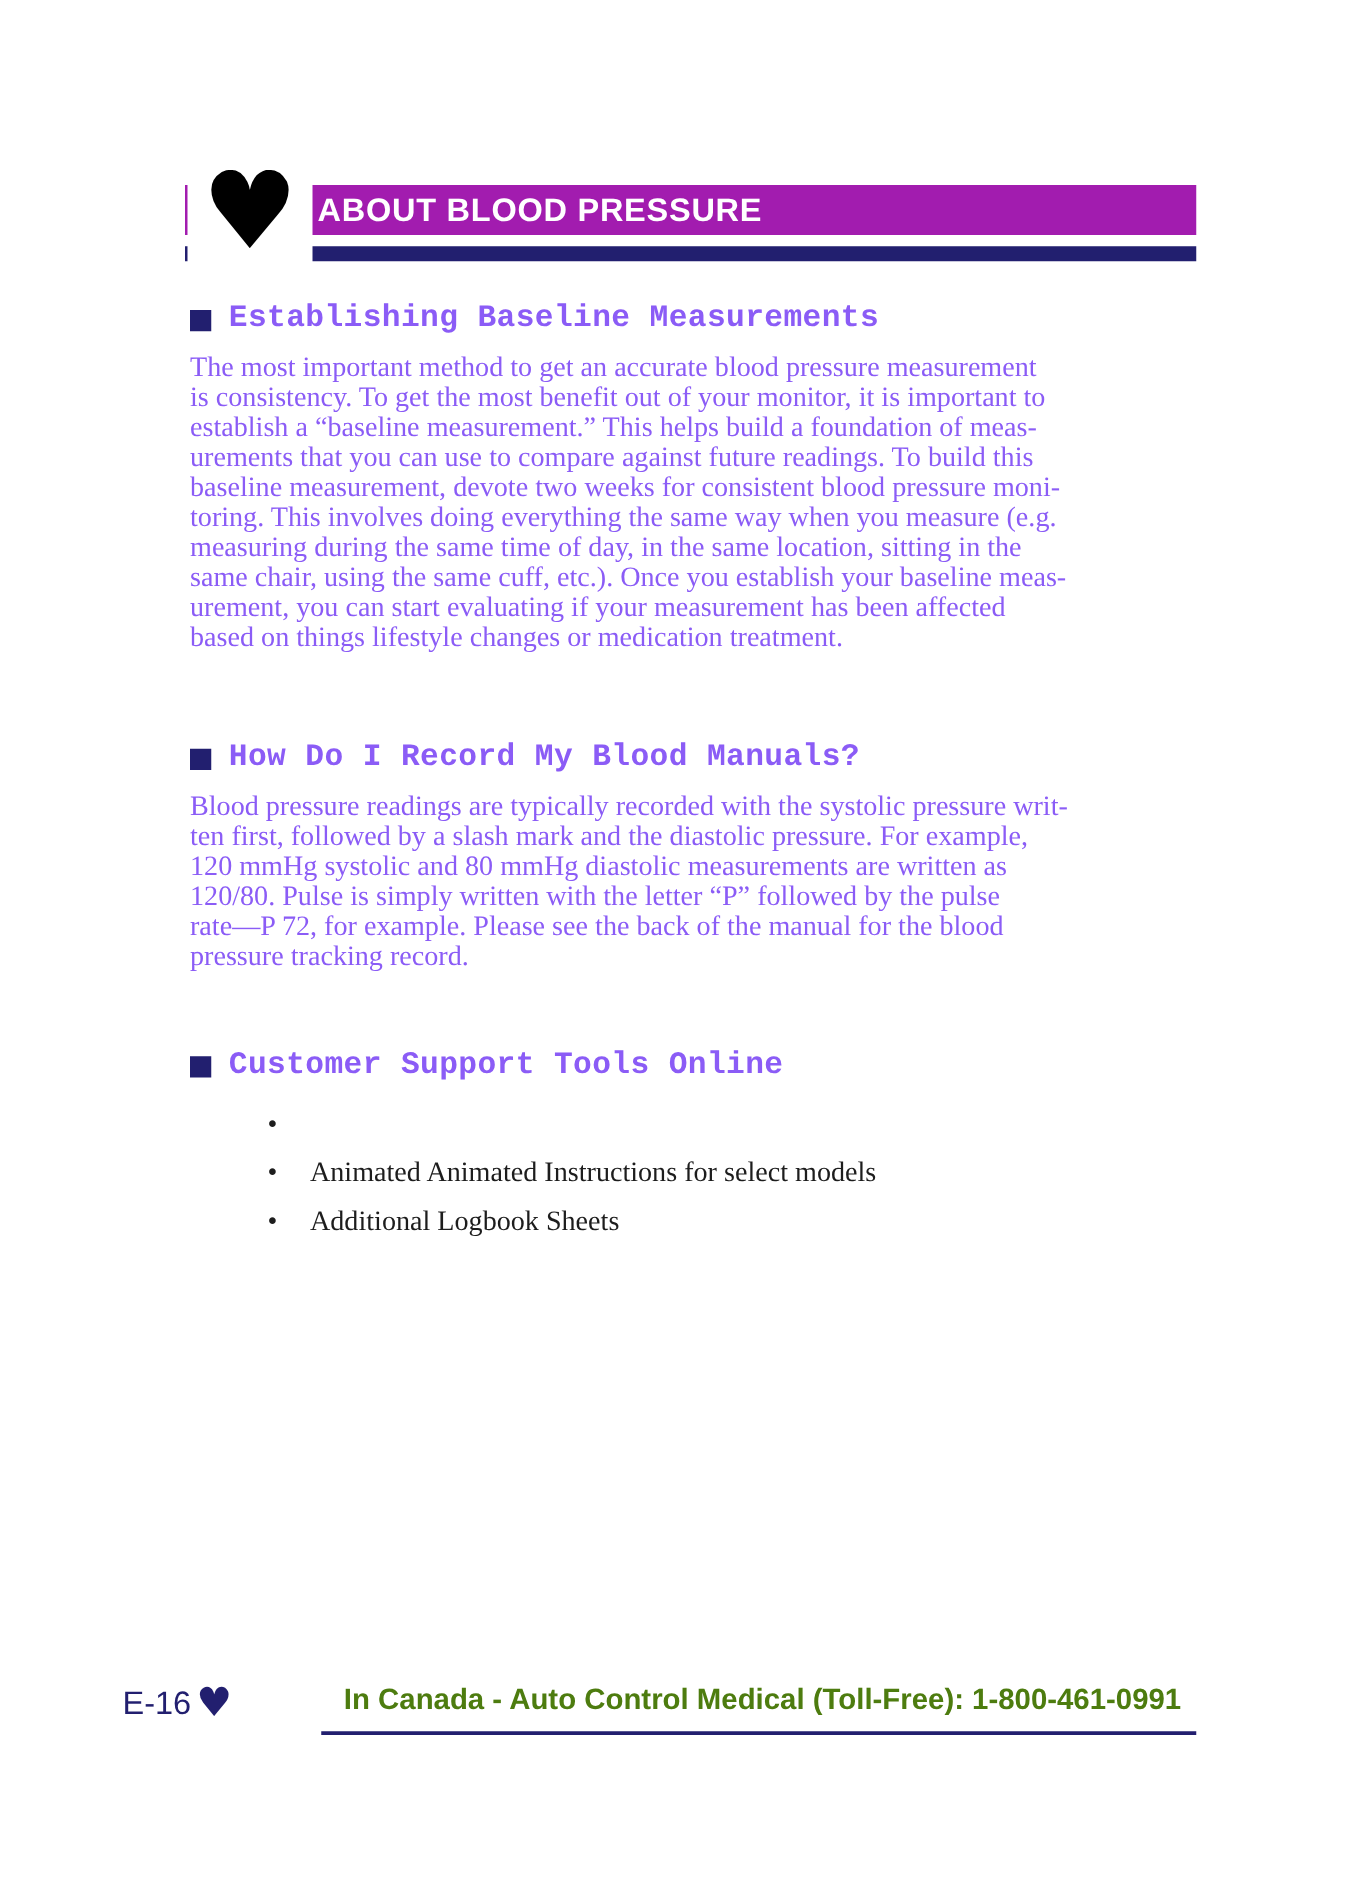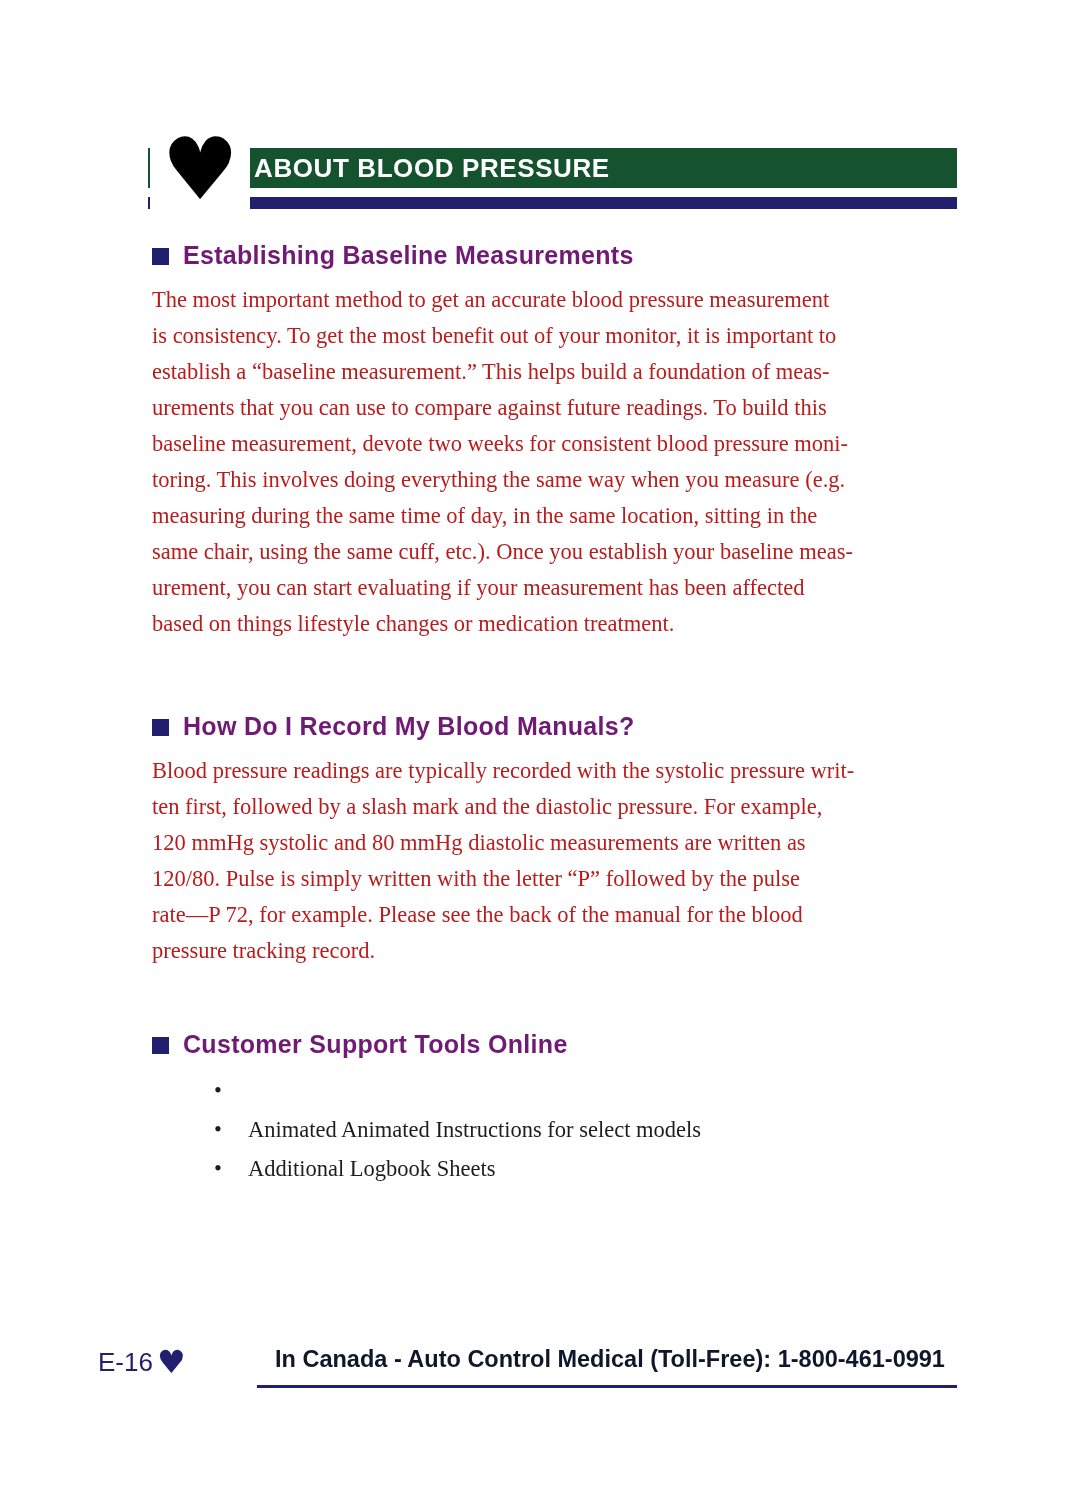--- a/index.html
+++ b/index.html
@@ -10,21 +10,21 @@
     background: #ffffff;
     overflow: hidden;
     font-family: "Liberation Serif", serif;
   }
 
   
   .title-bar {
     position: absolute;
     left: 148px; top: 148px;
     width: 809px; height: 40px;
-    background: #14532d;
+    background: #a21caf;
   }
   .title-bar .title-text {
     display: block;
     padding-left: 106px;
     line-height: 40px;
     font-family: "Liberation Sans", sans-serif;
     font-weight: bold;
     font-size: 26px;
     letter-spacing: 0.6px;
     color: #ffffff;
@@ -57,38 +57,38 @@
   .content {
     position: absolute;
     left: 152px; top: 240px;
     width: 806px;
   }
   .section h2 {
     display: flex;
     align-items: center;
     gap: 14px;
     margin: 0 0 12px 0;
-    font-family: Liberation Sans, sans-serif;
+    font-family: Liberation Mono, monospace;
     font-weight: bold;
     font-size: 25px;
     line-height: 30px;
     letter-spacing: 0.3px;
-    color: #701a75;
+    color: #8b5cf6;
   }
   .sq {
     width: 17px; height: 17px;
     background: #221f6f;
     flex: none;
     margin-top: 2px;
   }
   .body-par {
     margin: 0;
     font-size: 22.5px;
-    line-height: 36px;
-    color: #b91c1c;
+    line-height: 24px;
+    color: #8b5cf6;
     white-space: pre-line;
   }
   .section + .section { margin-top: 69px; }
   .section.s3 { margin-top: 60px; }
 
   .bullet-list {
     list-style: none;
     margin: 12px 0 0 62px;
     padding: 0;
   }
@@ -123,21 +123,21 @@
     margin-top: 4px;
   }
   .footer-text {
     position: absolute;
     left: 230px; top: 1346px;
     width: 760px;
     text-align: center;
     font-family: "Liberation Sans", sans-serif;
     font-weight: bold;
     font-size: 23.5px;
-    color: #0f172a;
+    color: #4d7c0f;
   }
   .footer-rule {
     position: absolute;
     left: 257px; top: 1385px;
     width: 700px; height: 3px;
     background: #221f6f;
   }
 </style>
 </head>
 <body>

